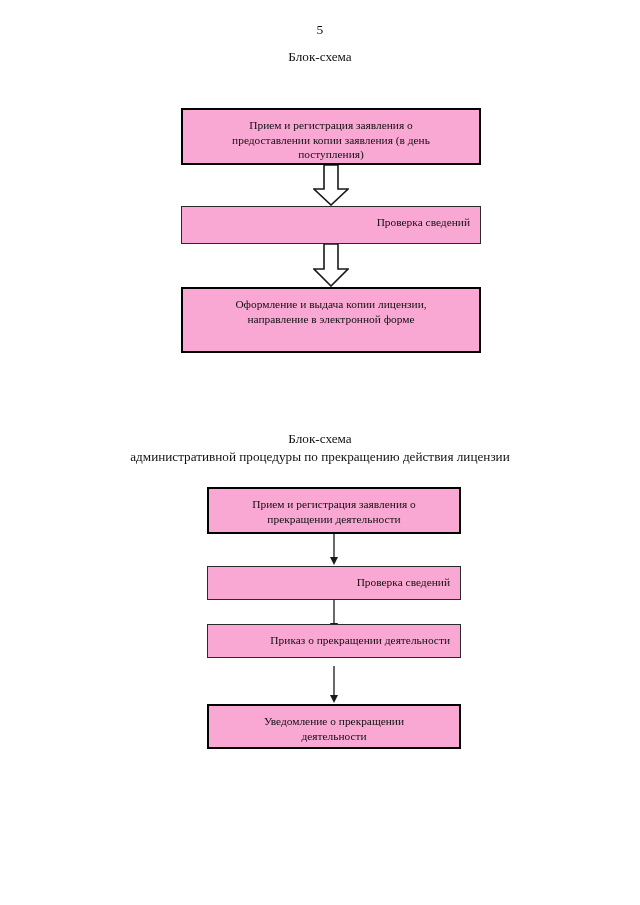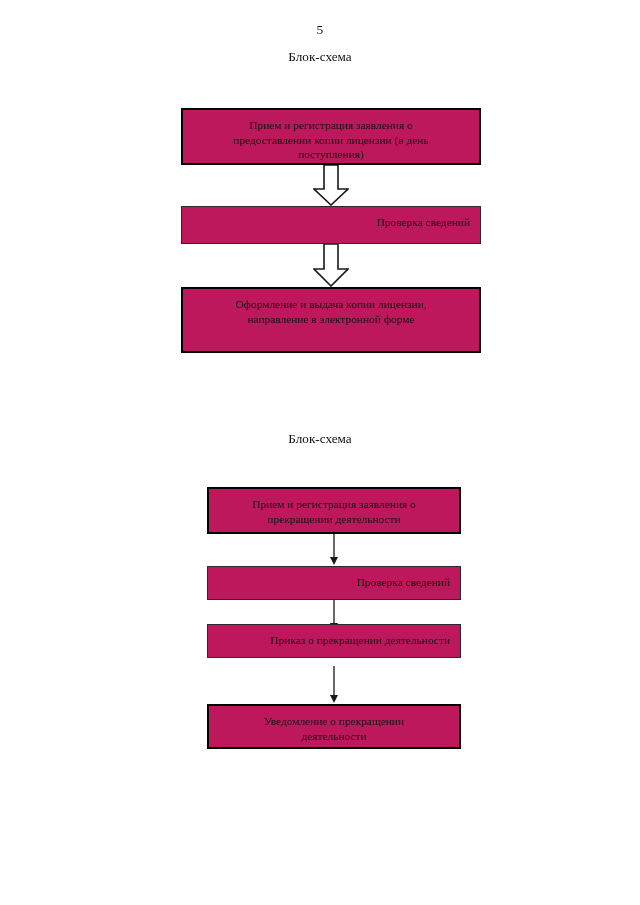--- a/index.html
+++ b/index.html
@@ -55,21 +55,21 @@
   
   .flow {
     position: absolute;
   }
   #flow-1 { left: 181px; top: 108px; width: 300px; }
   #flow-2 { left: 207px; top: 487px; width: 254px; }
 
   .node {
     position: absolute;
     box-sizing: border-box;
-    background: #be185d;
+    background: #f9a8d4;
     border: 1px solid #1a1a1a;
     display: flex;
     align-items: center;
     justify-content: center;
     text-align: center;
   }
   .node .node-text {
     display: block;
     font-size: 11.4px;
     line-height: 14.5px;
@@ -115,21 +115,21 @@
 
   <div class="chart-title" id="title-1">
     <span class="line">Блок-схема</span>
   </div>
 
   <div class="flow" id="flow-1">
 
     <div class="node heavy align-top" style="left:0; top:0; width:300px; height:57px;">
       <span class="node-text">
         <span>Прием и регистрация заявления о</span><br>
-        <span>предоставлении копии лицензии (в день</span><br>
+        <span>предоставлении копии заявления (в день</span><br>
         <span>поступления)</span>
       </span>
     </div>
 
     <div class="block-arrow" style="top:57px; height:41px;">
       <svg viewBox="0 0 36 41" preserveAspectRatio="none" aria-hidden="true">
         <polygon points="11,0 25,0 25,24 35,24 18,40 1,24 11,24" fill="#ffffff" stroke="#1a1a1a" stroke-width="1.6" stroke-linejoin="miter"></polygon>
       </svg>
     </div>
 
@@ -149,20 +149,21 @@
       <span class="node-text">
         <span>Оформление и выдача копии лицензии,</span><br>
         <span>направление в электронной форме</span>
       </span>
     </div>
 
   </div>
 
   <div class="chart-title" id="title-2">
     <span class="line">Блок-схема</span>
+    <span class="line">административной процедуры по прекращению действия лицензии</span>
   </div>
 
   <div class="flow" id="flow-2">
 
     <div class="node heavy align-top" style="left:0; top:0; width:254px; height:47px;">
       <span class="node-text">
         <span>Прием и регистрация заявления о</span><br>
         <span>прекращении деятельности</span>
       </span>
     </div>

